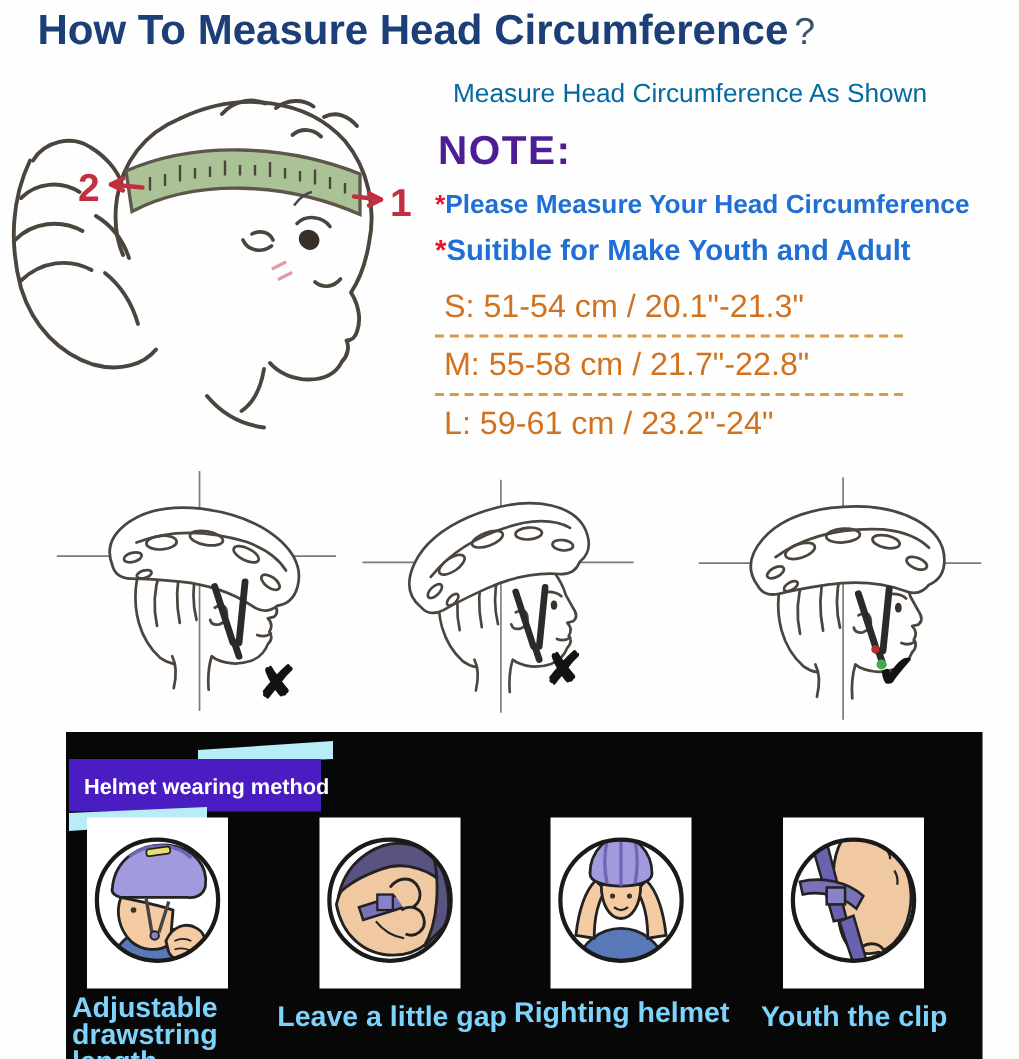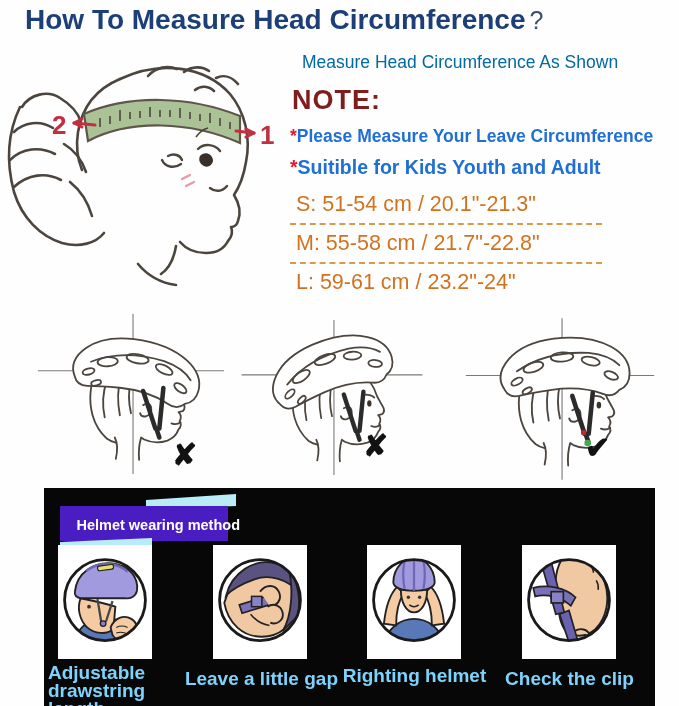--- a/index.html
+++ b/index.html
@@ -4,36 +4,36 @@
 <style>
   html,body{margin:0;padding:0;background:#fff;}
   #stage{position:relative;width:679px;height:706px;background:#fefefe;overflow:hidden;
          font-family:"Liberation Sans",sans-serif;}
   
   .title{position:absolute;left:25px;top:4px;font-size:28px;font-weight:700;color:#1c3f77;letter-spacing:0px;}
   .title .qmark{font-weight:400;font-size:25px;color:#3c4f6e;margin-left:4px;}
   
   .infocol{position:absolute;left:290px;top:52px;width:385px;}
   .shown-line{color:#0369a1;font-weight:400;font-size:17.5px;margin:0 0 12px 12px;}
-  .note-label{color:#7f1d1d;font-weight:800;font-size:27px;margin:2px 0 10px 2px;letter-spacing:1px;}
+  .note-label{color:#4c1d95;font-weight:800;font-size:27px;margin:2px 0 10px 2px;letter-spacing:1px;}
   .note-line{color:#1f6fd4;font-weight:700;font-size:17.5px;margin:0 0 9px 0;white-space:pre-wrap;}
   .note-line .ast{color:#e8152b;}
   .note-line.indent{padding-left:13px;}
   .suitable-line{color:#1f6fd4;font-weight:700;font-size:19.5px;margin:8px 0 10px 0;}
   .suitable-line .ast{color:#e8152b;}
   .sizes{width:312px;}
   .size-row{color:#d2721e;font-size:21.5px;font-weight:500;padding:3px 0 6px 6px;}
   .size-row.dashed{border-bottom:2px dashed #d89b4a;margin-bottom:3px;}
   
   .fig{position:absolute;}
   .fig svg{display:block;}
   .mark{position:absolute;font-size:30px;font-weight:700;color:#121212;}
   
   .panel{position:absolute;left:44px;top:488px;width:611px;height:218px;background:#070707;}
-  .banner{position:absolute;left:14px;top:4px;width:190px;height:66px;text-align:right;}
+  .banner{position:absolute;left:0;top:4px;width:190px;height:66px;}
   .banner-label{position:absolute;left:12px;top:25px;width:170px;color:#fff;
                 font-size:14.5px;font-weight:700;}
   .card{position:absolute;top:57px;width:94px;height:114px;background:#fff;}
   .card svg{display:block;width:94px;height:114px;}
   .caption{position:absolute;top:176px;color:#7dd3fc;font-weight:700;font-size:19px;line-height:18px;}
   .caption.c0{left:4px;width:128px;text-align:left;}
   .caption.c1{left:139px;width:155px;text-align:right;top:182px;}
   .caption.c2{left:293px;width:155px;text-align:center;top:179px;}
   .caption.c3{left:448px;width:155px;text-align:center;top:182px;}
   
@@ -143,22 +143,22 @@
           <path d="M254,81 l-8,-4 M254,81 l-8,4"></path>
       </g>
       <text x="52" y="82" font-size="26" font-weight="700" fill="#c23040">2</text>
       <text x="260" y="92" font-size="26" font-weight="700" fill="#c23040">1</text>
     </svg>
   </div>
 
   <div class="infocol">
     <div class="shown-line">Measure Head Circumference As Shown</div>
     <div class="note-label">NOTE:</div>
-    <div class="note-line"><span class="ast">*</span><span>Please Measure Your Leave Circumference</span></div>
-    <div class="suitable-line"><span class="ast">*</span><span>Suitible for Kids Youth and Adult</span></div>
+    <div class="note-line"><span class="ast">*</span><span>Please Measure Your Head Circumference</span></div>
+    <div class="suitable-line"><span class="ast">*</span><span>Suitible for Make Youth and Adult</span></div>
     <div class="sizes">
       <div class="size-row dashed">S: 51-54 cm / 20.1"-21.3"</div>
       <div class="size-row dashed">M: 55-58 cm / 21.7"-22.8"</div>
       <div class="size-row">L: 59-61 cm / 23.2"-24"</div>
     </div>
   </div>
 
   <div class="fig" style="left:28px;top:308px">
     <svg width="206" height="172" viewBox="0 0 200 170">
       <g stroke="#7a7a7a" stroke-width="1.1">
@@ -285,16 +285,16 @@
           <path d="M40,70 L50,100 L59,97 L50,66 Z" fill="#6a62b0" stroke="#222" stroke-width="1.8"></path>
           <path d="M56,88 C62,84 70,86 72,92" fill="#f0c8a2" stroke="#222" stroke-width="2"></path>
         </g>
         <circle cx="50" cy="55" r="43" fill="none" stroke="#1a1a1a" stroke-width="3"></circle>
       </svg>
     </div>
 
     <div class="caption c0">Adjustable drawstring length</div>
     <div class="caption c1">Leave a little gap</div>
     <div class="caption c2">Righting helmet</div>
-    <div class="caption c3">Check the clip</div>
+    <div class="caption c3">Youth the clip</div>
   </div>
 
 </div>
 
 </body></html>

